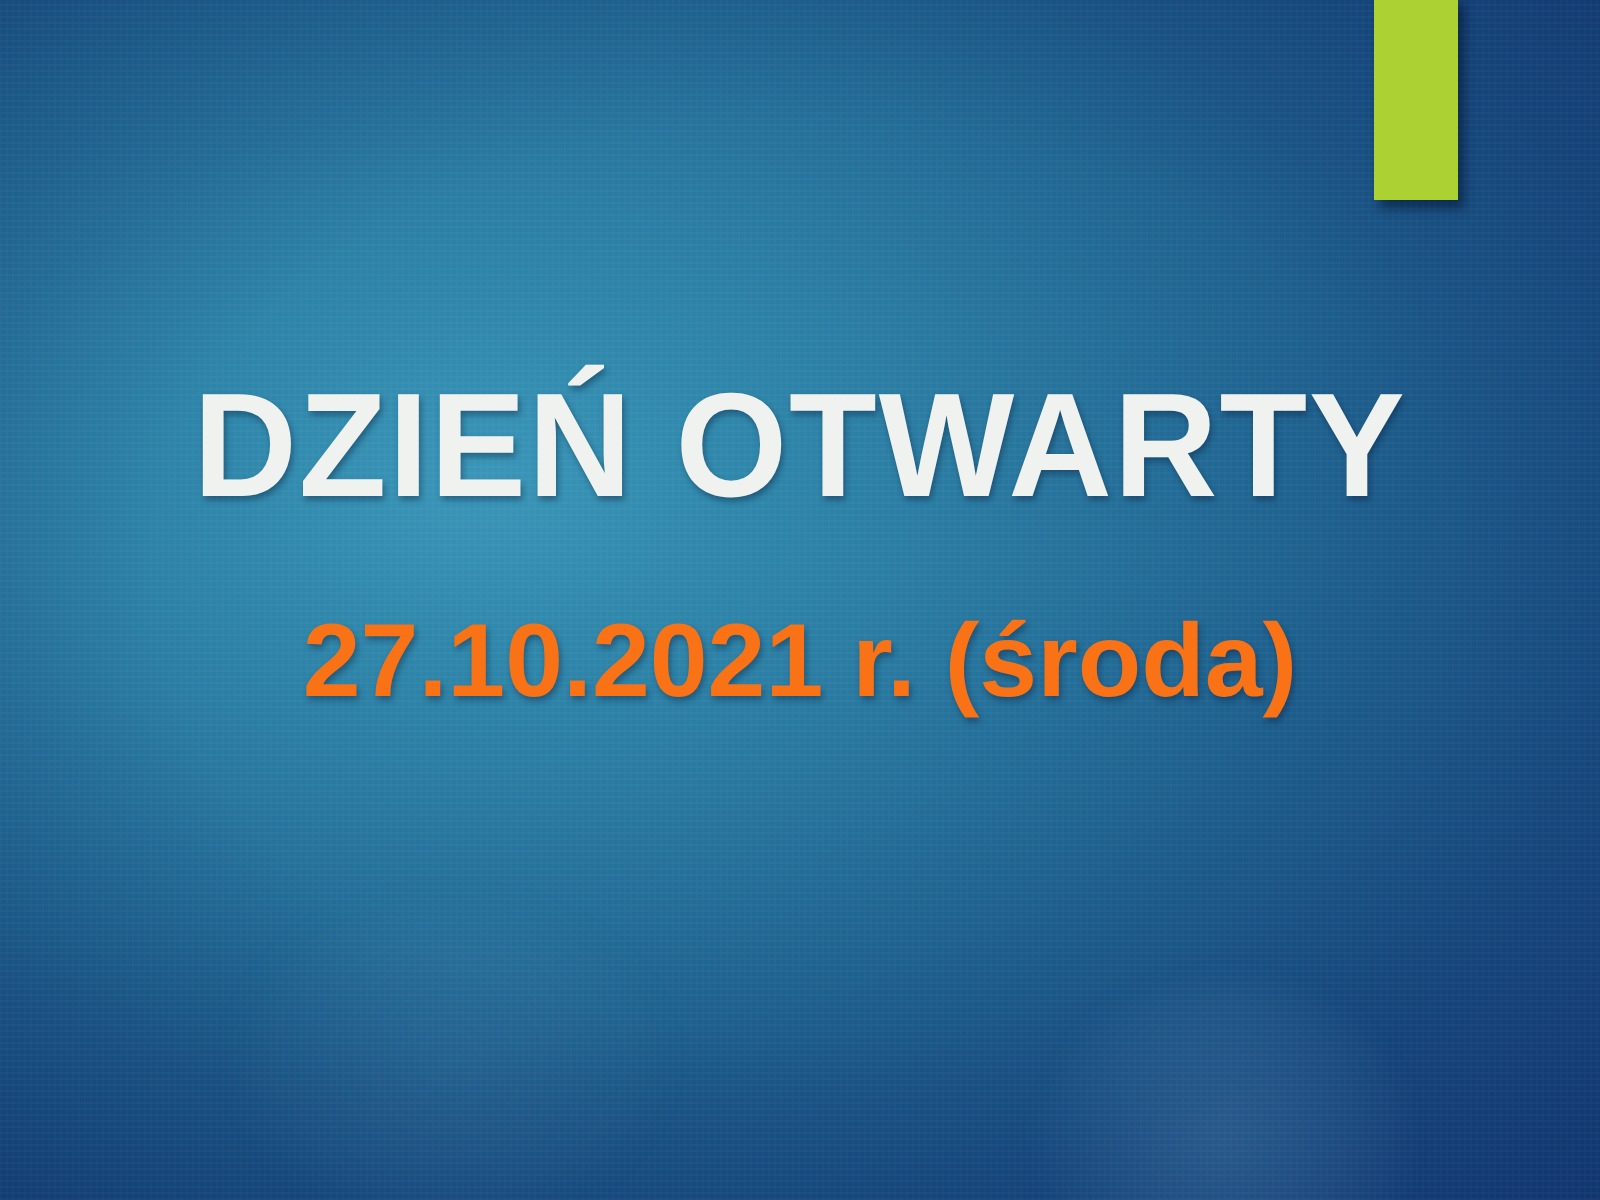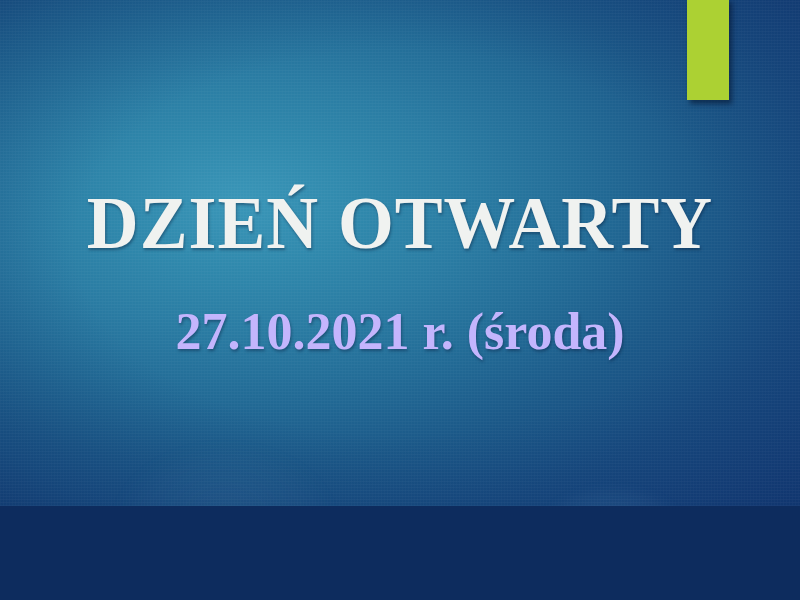--- a/index.html
+++ b/index.html
@@ -4,23 +4,23 @@
 <title>Dzień Otwarty</title>
 <style>
   html, body {
     margin: 0;
     padding: 0;
     background: #0d2c5e;
   }
   #slide {
     position: relative;
     width: 800px;
-    height: 506px;
+    height: 600px;
     overflow: hidden;
-    font-family: Liberation Serif, serif;
+    font-family: Liberation Sans, sans-serif;
     background-color: #123a7b;
   }
 
   
   .bg-base {
     position: absolute;
     inset: 0;
     background:
       radial-gradient(118% 104% at 30% 40%,
         #3a96b8 0%,
@@ -107,21 +107,21 @@
     transform: scaleX(0.97);
     white-space: nowrap;
     text-shadow: 1px 2px 3px rgba(5,22,52,0.40);
   }
   .dates {
     position: absolute;
     left: 0;
     right: 0;
     top: 299px;
     text-align: center;
-    color: #c4b5fd;
+    color: #f97316;
     font-size: 52px;
     font-weight: bold;
     line-height: 1.26;
     white-space: nowrap;
     text-shadow: 1px 2px 3px rgba(5,22,52,0.38);
   }
   .dates .line { display: block; }
 </style>
 </head>
 <body>

